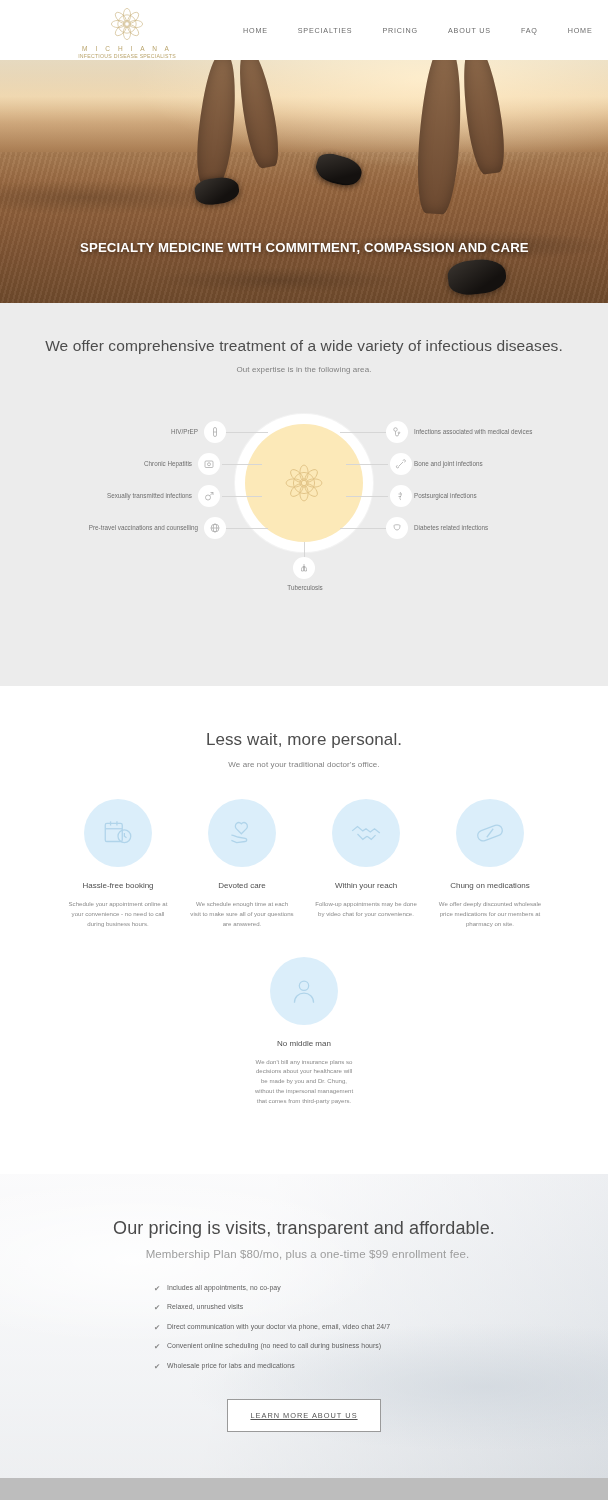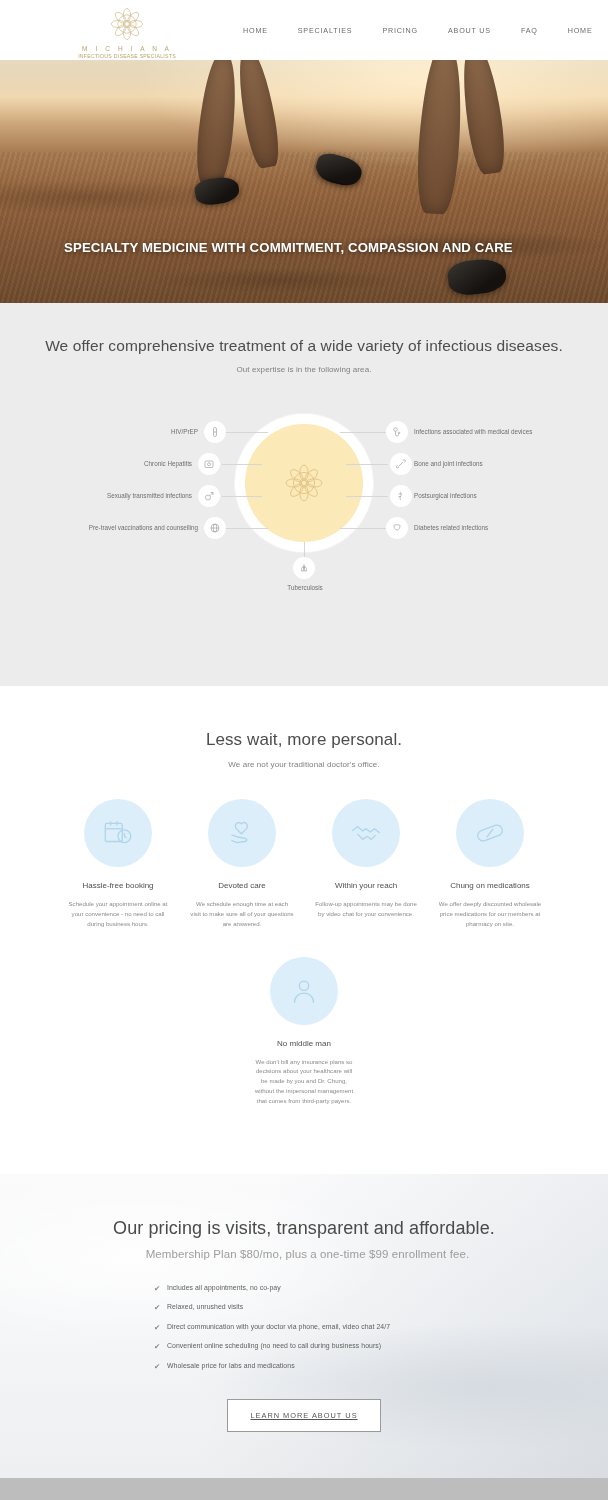--- a/index.html
+++ b/index.html
@@ -68,21 +68,21 @@
     position: absolute; border-radius: 40% 42% 30% 30% / 60% 60% 40% 40%;
     background: linear-gradient(to bottom, #8e6a4b, #6d4a31);
     box-shadow: inset 0 0 14px rgba(0,0,0,.3);
   }
   .shoe {
     position: absolute; border-radius: 38% 46% 44% 40%;
     background: linear-gradient(150deg, #3a3530, #14110f 70%);
     box-shadow: 0 1px 6px rgba(0,0,0,.45);
   }
   .hero-text {
-    position: absolute; left: 64px; bottom: 48px;
+    position: absolute; left: 80px; bottom: 48px;
     font-size: 13.2px; font-weight: bold; letter-spacing: .15px;
     color: #fff; text-shadow: 0 1px 5px rgba(0,0,0,.55);
     white-space: nowrap;
   }
 
   
   .specialties { background: #ececec; padding: 34px 0 54px; }
   .sec-title {
     text-align: center; font-size: 15.5px; font-weight: 400;
     color: #4d4d4d; letter-spacing: .1px;

